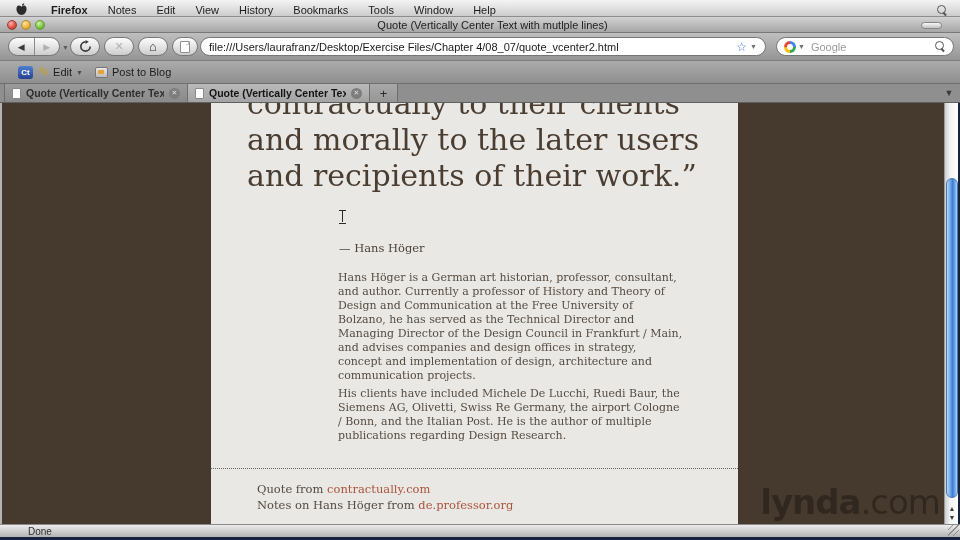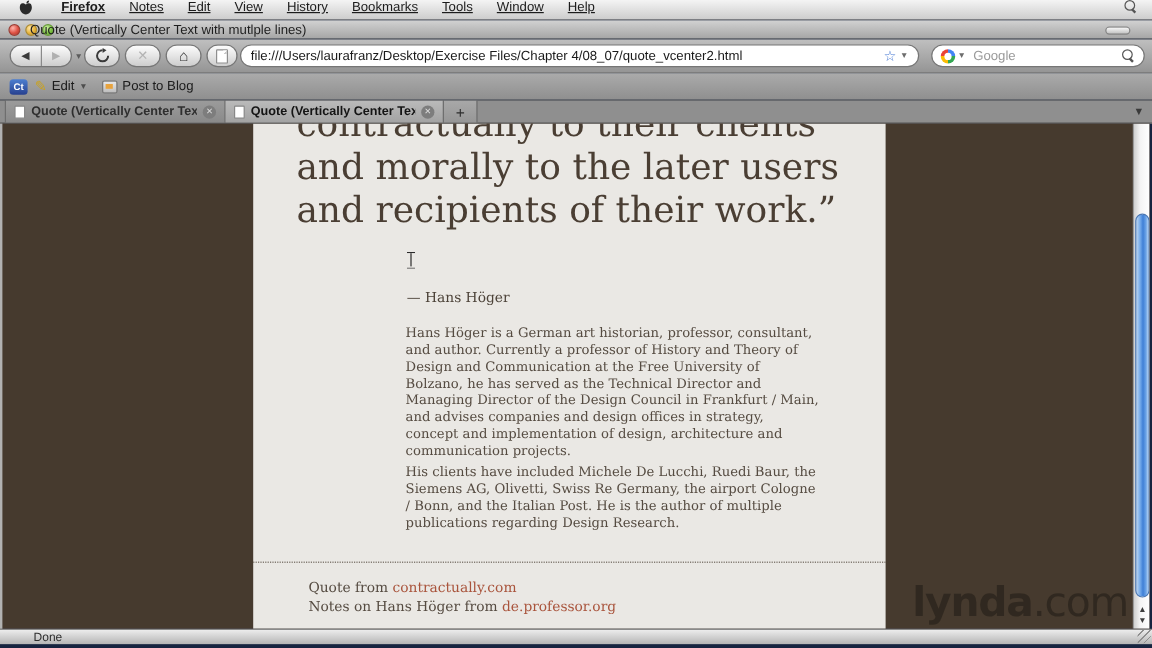--- a/index.html
+++ b/index.html
@@ -2,37 +2,37 @@
 <html><head>
 <meta charset="utf-8">
 <style>
   * { margin:0; padding:0; box-sizing:border-box; }
   html,body { width:960px; height:540px; overflow:hidden; }
   body { font-family:"Liberation Sans","DejaVu Sans",sans-serif; background:#16233f; position:relative; }
 
   
   .menubar { position:absolute; top:0; left:0; width:960px; height:17px;
     background:linear-gradient(#f4f4f4,#cdcdcd); border-bottom:1px solid #8d8d8d;
-    display:flex; align-items:flex-start; font-size:11px; color:#1c1c1c;text-decoration:underline; }
+    display:flex; align-items:flex-end; font-size:11px; color:#1c1c1c; }
   .menubar .apple { margin:0 14px 0 16px; display:flex; align-items:center; }
   .menubar .menu-item { padding:0 10px; }
   .menubar .menu-item.app { font-weight:bold; }
   .menubar .spacer { flex:1; }
   .menubar .spotlight { margin-right:12px; }
 
   
   .titlebar { position:absolute; top:17px; left:0; width:960px; height:16px;
     background:linear-gradient(#d2d2d2,#a6a6a6); border-bottom:1px solid #787878;
     display:flex; align-items:center; }
   .traffic { display:flex; gap:4px; margin-left:7px; }
   .light { width:10px; height:10px; border-radius:50%; }
   .light.red   { background:radial-gradient(circle at 35% 30%, #ffb3ab, #dd5144 55%, #a8362c); border:1px solid #9c3c33;}
   .light.yellow{ background:radial-gradient(circle at 35% 30%, #ffe6a8, #e8b43c 55%, #bb8a22); border:1px solid #ad8a2e;}
   .light.green { background:radial-gradient(circle at 35% 30%, #d2f3a9, #7ec544 55%, #53941f); border:1px solid #679a38;}
-  .window-title { position:absolute; left:0; right:0; text-align:left; font-size:11px; color:#1e1e1e;margin-left:25px; }
+  .window-title { position:absolute; left:0; right:0; text-align:center; font-size:11px; color:#1e1e1e;margin-left:25px; }
   .toolbar-pill { position:absolute; right:18px; top:5px; width:21px; height:7px; border-radius:4px;
     background:linear-gradient(#f7f7f7,#c2c2c2); border:1px solid #858585; }
 
   
   .navbar { position:absolute; top:33px; left:0; width:960px; height:28px;
     background:linear-gradient(#bfbfbf,#959595); border-bottom:1px solid #7d7d7d; }
   .cap { position:absolute; top:4px; height:19px; border:1px solid #767676; border-radius:10px;
     background:linear-gradient(#fdfdfd,#cdcdcd); display:flex; align-items:center; justify-content:center;
     color:#3a3a3a; }
   .backfwd { left:8px; width:52px; }
@@ -63,21 +63,21 @@
   .mag { width:11px; height:11px; position:relative; }
   .mag::before { content:""; position:absolute; left:0; top:0; width:7px; height:7px;
     border:1.5px solid #555; border-radius:50%; }
   .mag::after { content:""; position:absolute; left:7px; top:7px; width:4px; height:1.5px;
     background:#555; transform:rotate(45deg); transform-origin:0 0; }
 
   
   .bookmarksbar { position:absolute; top:61px; left:0; width:960px; height:23px;
     background:linear-gradient(#ababab,#8f8f8f); border-bottom:1px solid #6f6f6f;
     display:flex; align-items:center; font-size:11px; color:#1c1c1c; }
-  .ct-badge { width:15px; height:13px; margin-left:8px; border-radius:3px;
+  .ct-badge { width:15px; height:13px; margin-left:18px; border-radius:3px;
     background:linear-gradient(#4d7fd0,#27408f); color:#fff; font-size:8px; font-weight:bold;
     display:flex; align-items:center; justify-content:center; }
   .bm-item { display:flex; align-items:center; gap:4px; padding:0 6px; }
   .pencil { color:#caa21d; font-size:12px; }
   .bm-drop { font-size:7px; color:#4d4d4d; }
   .blog-icon { width:13px; height:11px; background:linear-gradient(#e8e8e8,#bdbdbd); border:1px solid #777;
     border-radius:2px; position:relative; }
   .blog-icon::after { content:""; position:absolute; left:2px; top:2px; width:6px; height:4px; background:#e8a33d; }
 
   

